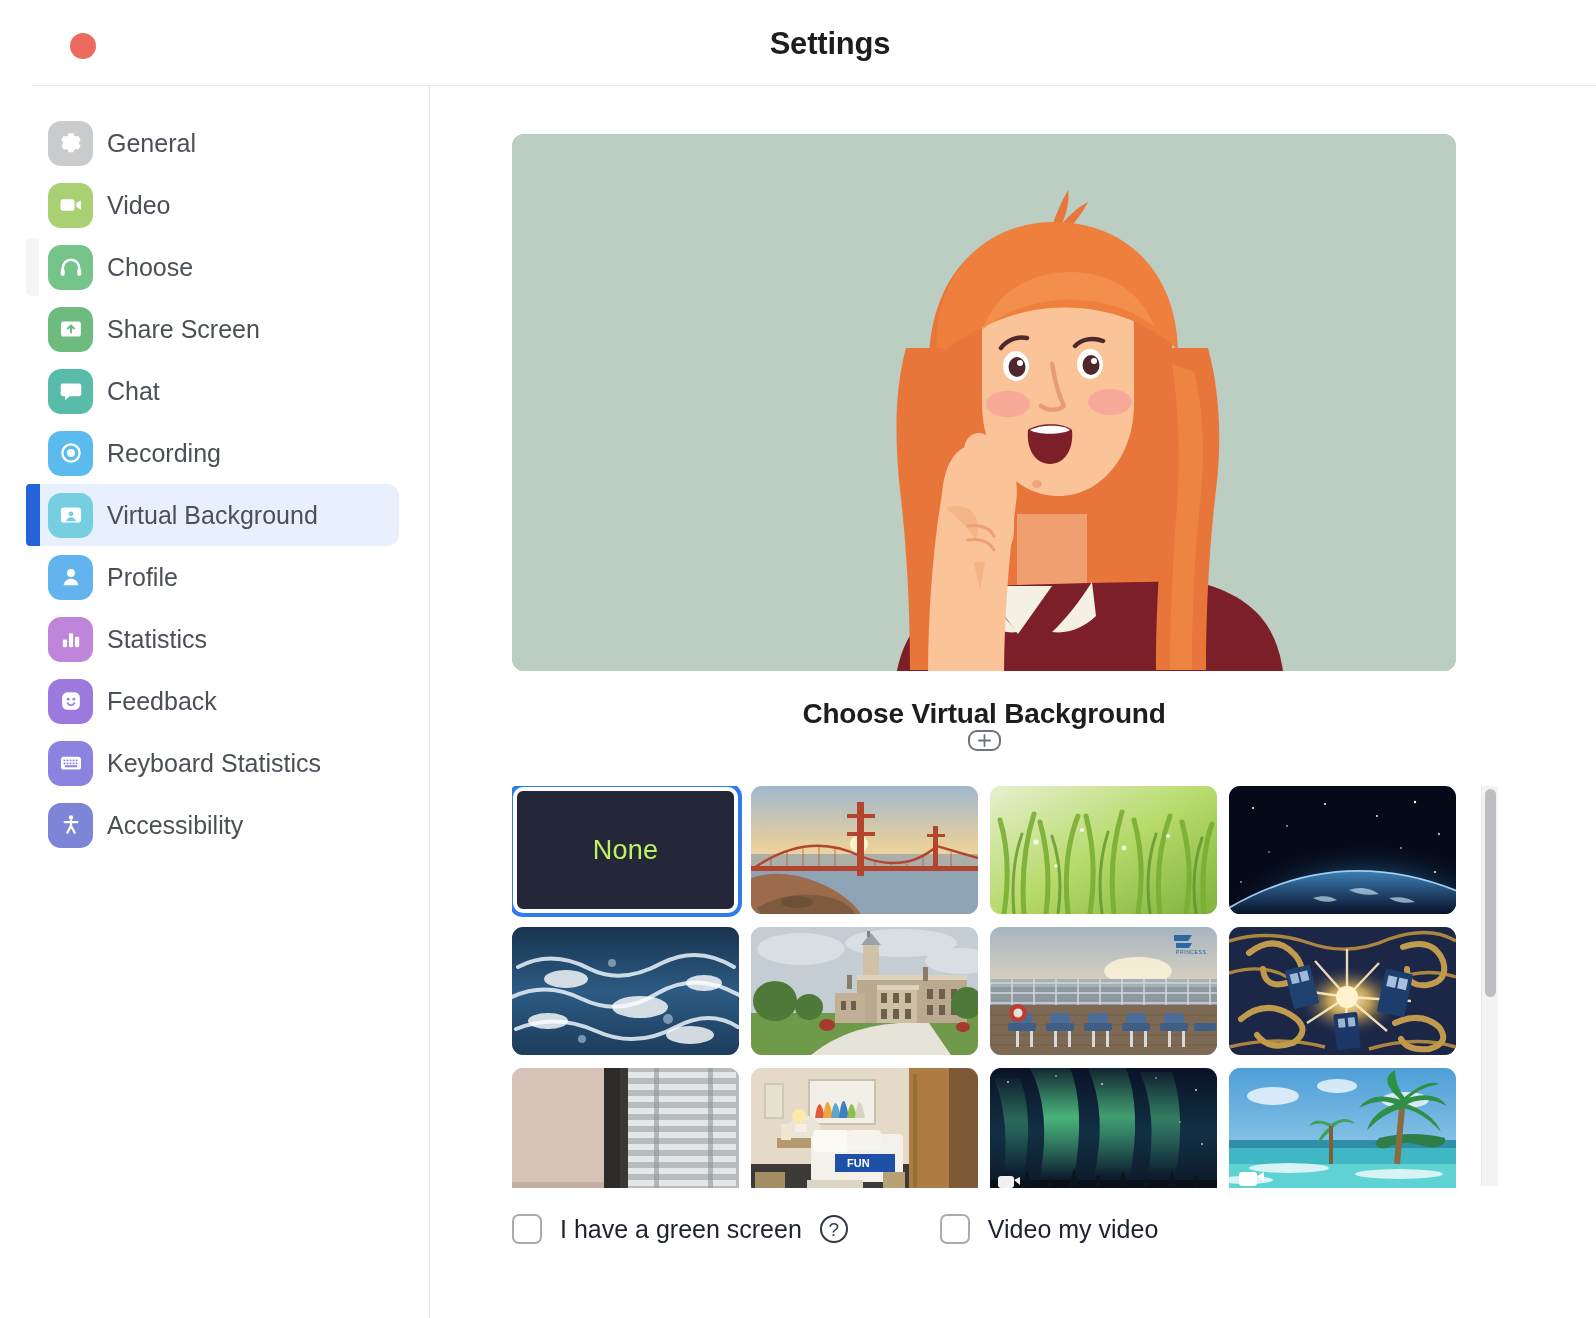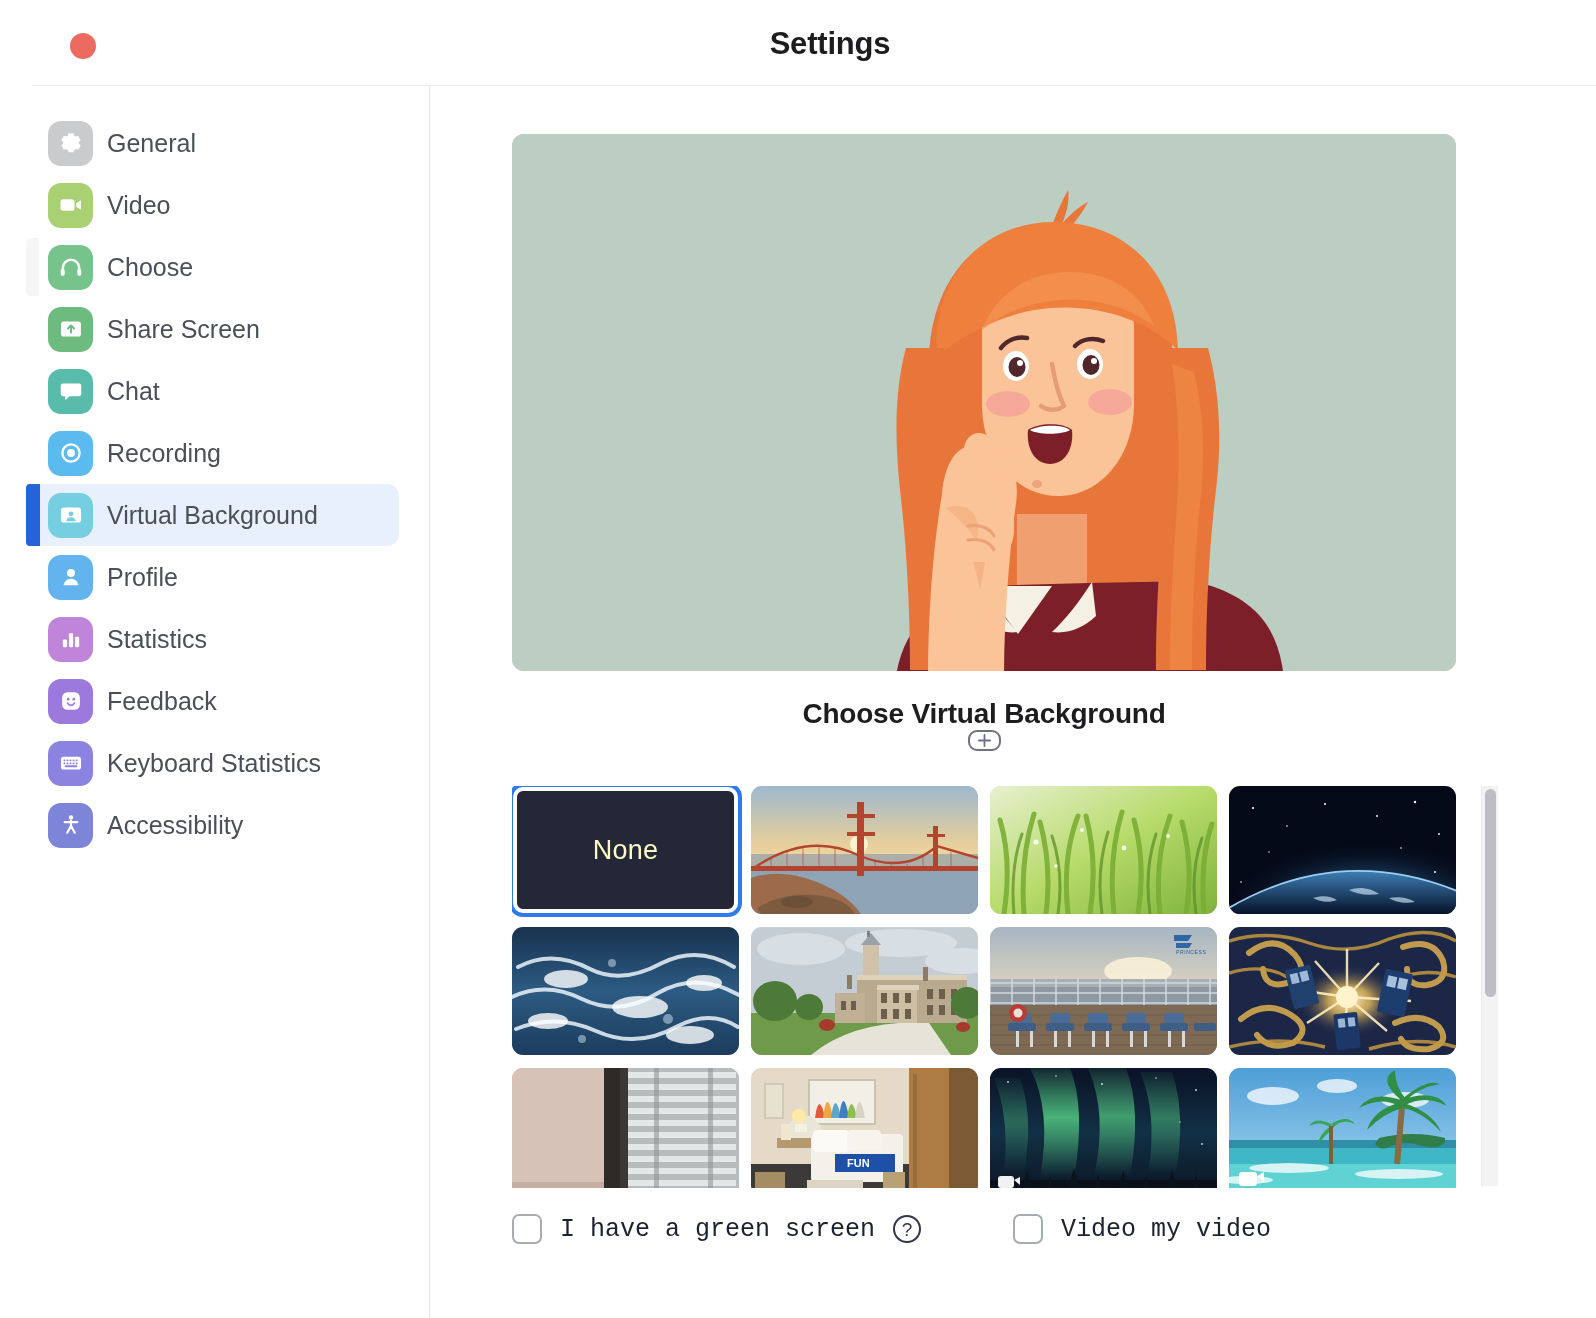--- a/index.html
+++ b/index.html
@@ -138,21 +138,21 @@
   }
   .thumb.none-tile {
     background: #232738;
     display: flex; align-items: center; justify-content: center;
     border: 5px solid #ffffff;
     outline: 4px solid #2f7bee;
     outline-offset: -1px;
     box-shadow: 0 0 0 0 transparent;
   }
   .none-label {
-    color: #fef9c3; font-size: 27px; letter-spacing: 0.2px;
+    color: #bef264; font-size: 27px; letter-spacing: 0.2px;
   }
   .thumb svg { position:absolute; inset:0; width:100%; height:100%; display:block; }
 
   
   .scroll-track {
     position: absolute; left: 1050px; top: 700px;
     width: 17px; height: 400px;
     background: #f2f3f5;
     border-left: 1px solid #e8e9ec;
   }
@@ -171,21 +171,20 @@
   }
   .cb-group { display:flex; align-items:center; }
   .checkbox {
     width: 30px; height: 30px;
     border: 2px solid #a8abb2; border-radius: 7px;
     background: #ffffff; min-width:30px;
   }
   .cb-label {
     margin-left: 18px; font-size: 25px; color: #1d2130;
     white-space: nowrap;
-    font-family: Liberation Mono, monospace;
   }
   .help-icon {
     margin-left: 18px;
     width: 28px; height: 28px; border-radius: 50%;
     border: 2px solid #33374a;
     display:flex; align-items:center; justify-content:center;
     font-size: 19px; color: #33374a; font-weight: normal;
     line-height: 1;
   }
   .gap { width: 92px; }

